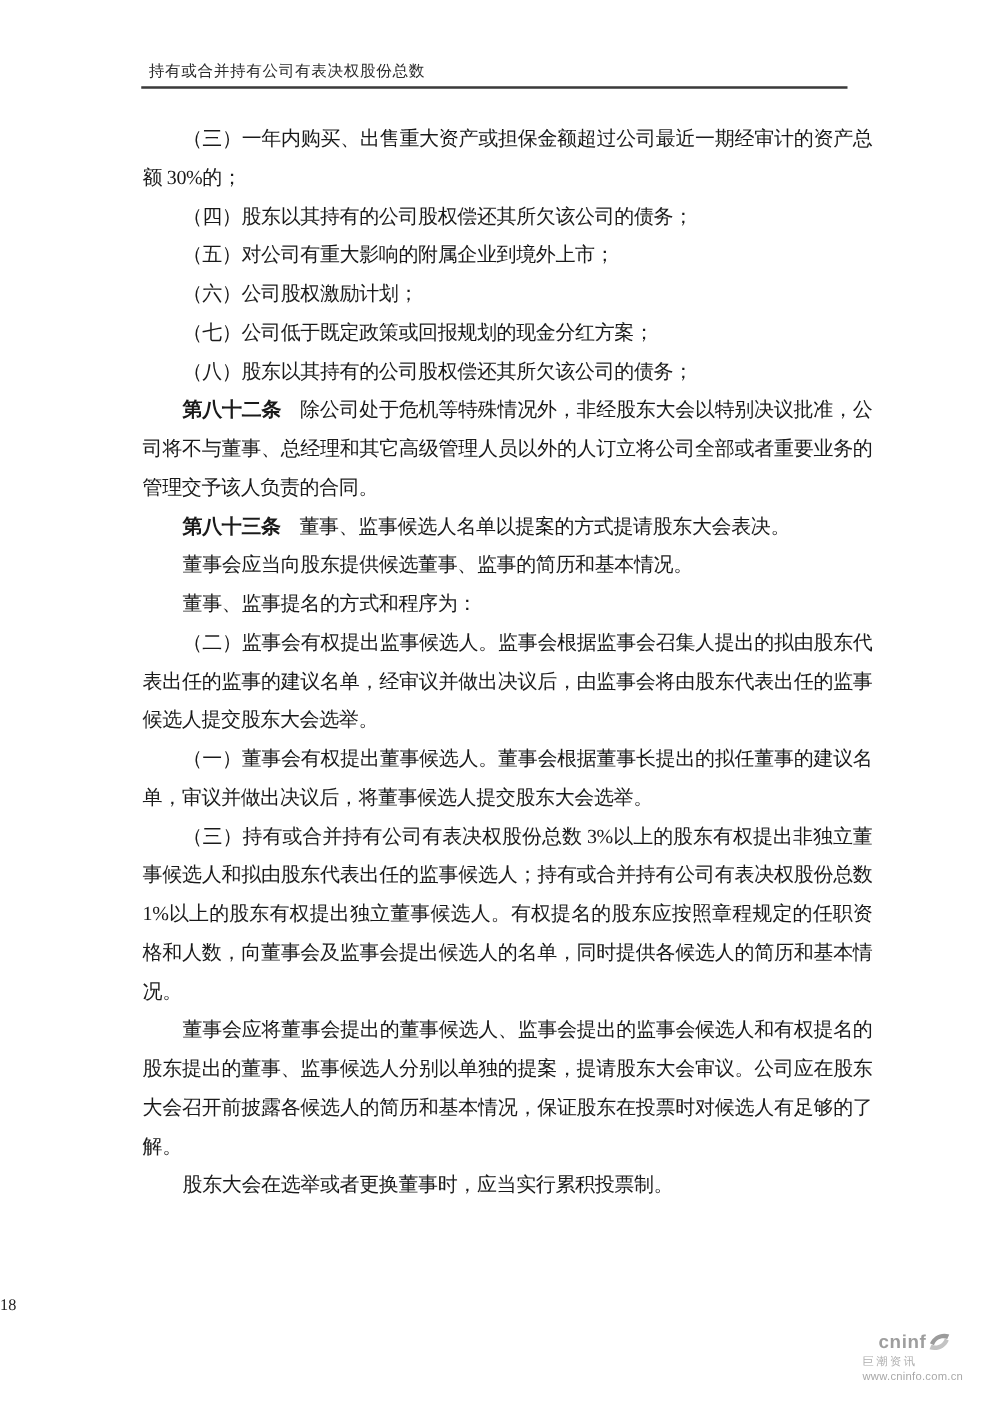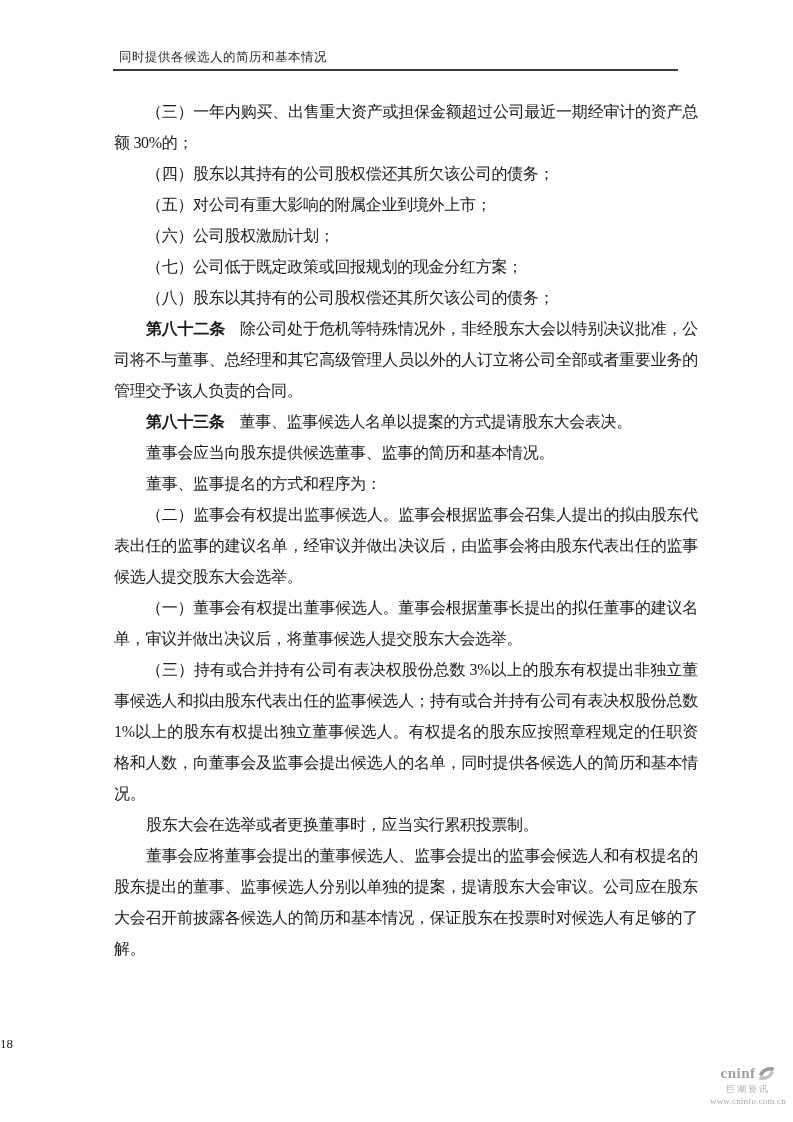--- a/index.html
+++ b/index.html
@@ -59,25 +59,25 @@
     left: 0;
     top: 1036px;
     width: 100%;
     text-align: left;
     font-size: 13px;
     color: #222222;
   }
   
   .cninfo {
     position: absolute;
-    right: 3px;
+    right: 19px;
     top: 1063px;
     width: 84px;
-    text-align: center;
-    font-family: Liberation Serif, serif;
+    text-align: left;
+    font-family: Liberation Sans, sans-serif;
     color: #a5a5a5;
     line-height: 1;
   }
   .cninfo-row1 {
     display: flex;
     align-items: center;
     justify-content: center;
     gap: 1px;
     height: 20px;
   }
@@ -105,21 +105,21 @@
     color: #a8a8a8;
     white-space: nowrap;
   }
 </style>
 </head>
 <body>
 
 <div class="page">
 
   <div class="header">
-    <span class="header-title">同时提供各候选人的简历和基本情况</span>
+    <span class="header-title">持有或合并持有公司有表决权股份总数</span>
   </div>
 
   <div class="body-text">
     <p>（三）一年内购买、出售重大资产或担保金额超过公司最近一期经审计的资产总额 30%的；</p>
     <p>（四）股东以其持有的公司股权偿还其所欠该公司的债务；</p>
     <p>（五）对公司有重大影响的附属企业到境外上市；</p>
     <p>（六）公司股权激励计划；</p>
     <p>（七）公司低于既定政策或回报规划的现金分红方案；</p>
     <p>（八）股东以其持有的公司股权偿还其所欠该公司的债务；</p>
 
@@ -129,22 +129,22 @@
 
     <p>
       <span class="term">第八十三条</span><span>董事、监事候选人名单以提案的方式提请股东大会表决。</span>
     </p>
 
     <p>董事会应当向股东提供候选董事、监事的简历和基本情况。</p>
     <p>董事、监事提名的方式和程序为：</p>
     <p>（二）监事会有权提出监事候选人。监事会根据监事会召集人提出的拟由股东代表出任的监事的建议名单，经审议并做出决议后，由监事会将由股东代表出任的监事候选人提交股东大会选举。</p>
     <p>（一）董事会有权提出董事候选人。董事会根据董事长提出的拟任董事的建议名单，审议并做出决议后，将董事候选人提交股东大会选举。</p>
     <p>（三）持有或合并持有公司有表决权股份总数 3%以上的股东有权提出非独立董事候选人和拟由股东代表出任的监事候选人；持有或合并持有公司有表决权股份总数 1%以上的股东有权提出独立董事候选人。有权提名的股东应按照章程规定的任职资格和人数，向董事会及监事会提出候选人的名单，同时提供各候选人的简历和基本情况。</p>
+    <p>董事会应将董事会提出的董事候选人、监事会提出的监事会候选人和有权提名的股东提出的董事、监事候选人分别以单独的提案，提请股东大会审议。公司应在股东大会召开前披露各候选人的简历和基本情况，保证股东在投票时对候选人有足够的了解。</p>
     <p>股东大会在选举或者更换董事时，应当实行累积投票制。</p>
-    <p>董事会应将董事会提出的董事候选人、监事会提出的监事会候选人和有权提名的股东提出的董事、监事候选人分别以单独的提案，提请股东大会审议。公司应在股东大会召开前披露各候选人的简历和基本情况，保证股东在投票时对候选人有足够的了解。</p>
   </div>
 
   <div class="page-number">18</div>
 
   <div class="cninfo">
     <div class="cninfo-row1">
       <span class="cninfo-word">cninf</span>
       <span class="cninfo-swirl">
         <svg viewBox="0 0 24 24" width="19" height="19" aria-hidden="true">
           <path d="M2.5,13.5 C6,5.5 14,2 22,4.5 L20,9 C14,7.2 8.5,9.5 6.5,15.5 Z" fill="#9b9b9b"></path>

